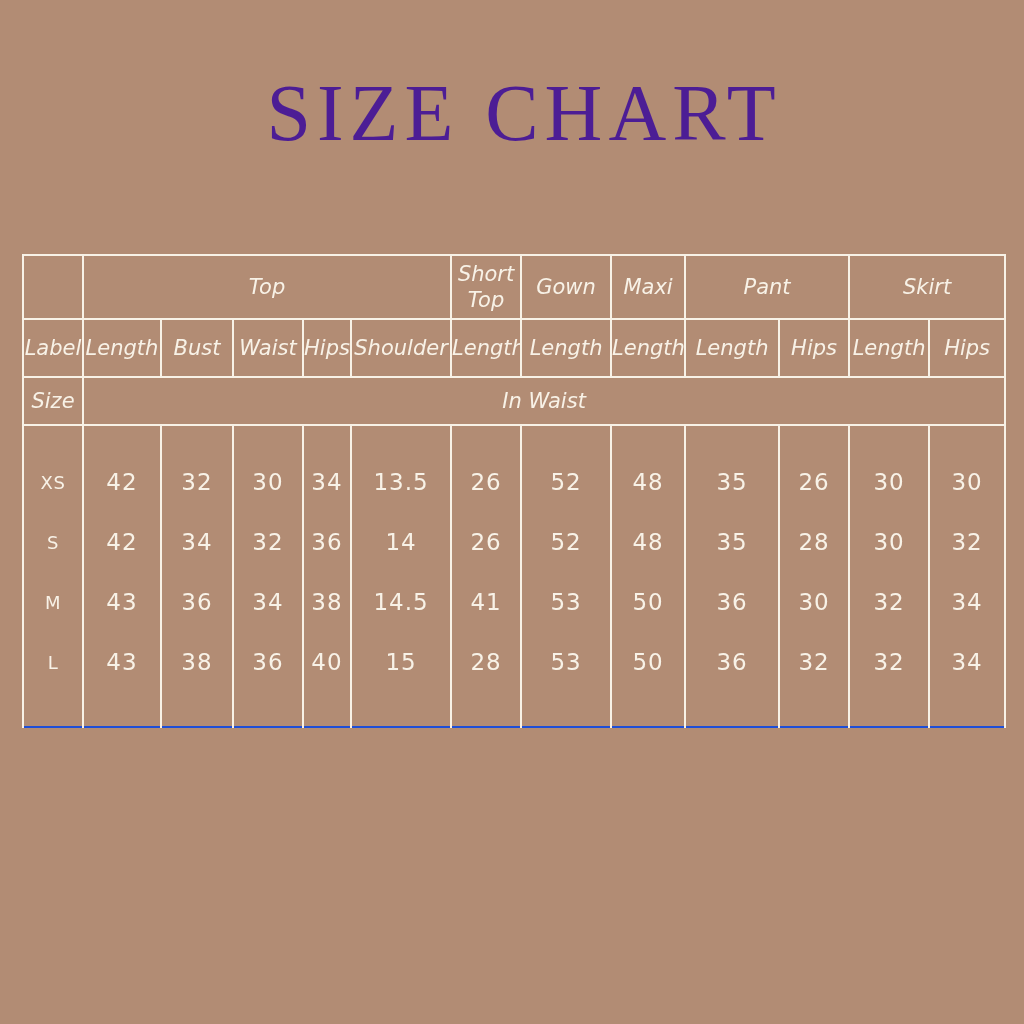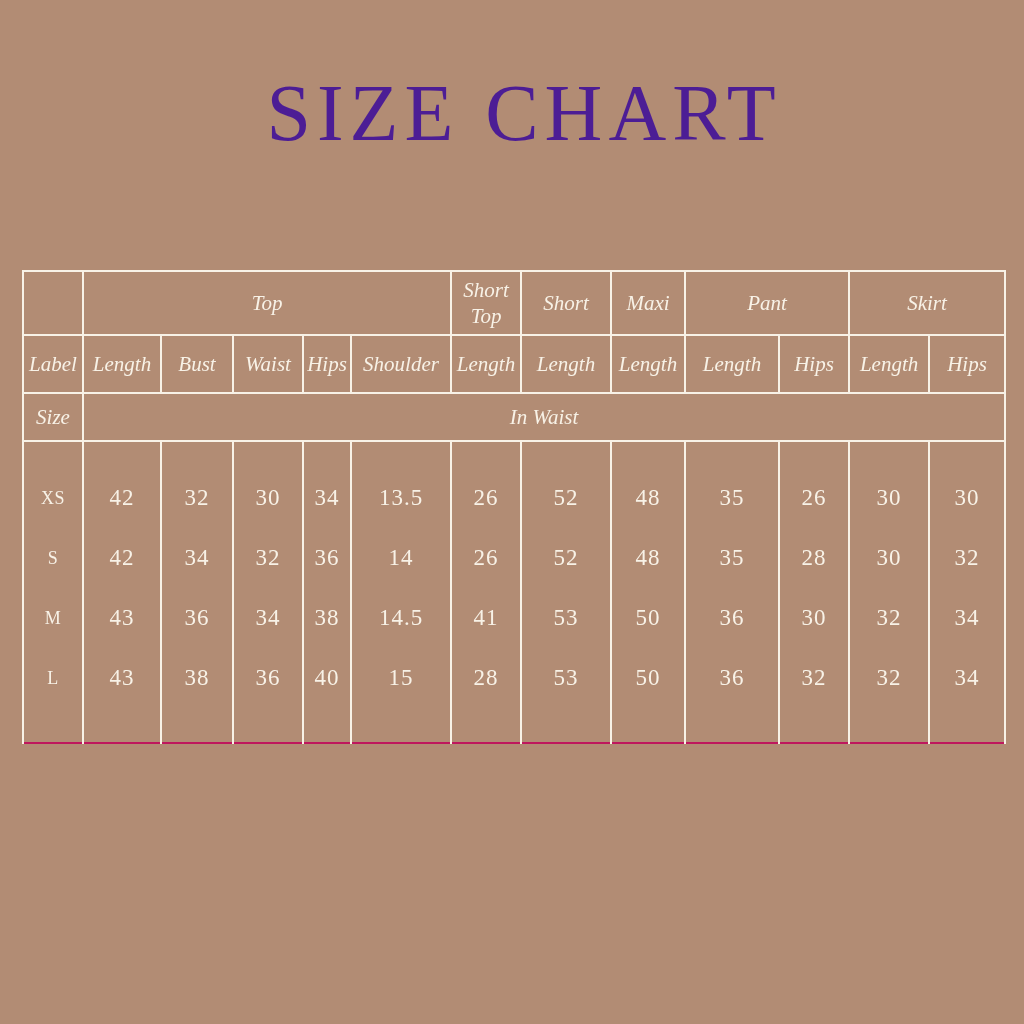--- a/index.html
+++ b/index.html
@@ -26,27 +26,26 @@
     font-weight: 400;
     letter-spacing: 6px;
     line-height: 82px;
     color: #4c1d95;
     white-space: nowrap;
     margin-left: 12px;
   }
   table.size-chart {
     position: absolute;
     left: 22px;
-    top: 270px;
+    top: 254px;
     width: 982px;
     border-collapse: collapse;
     table-layout: fixed;
     color: #f8f2e7;
-    border: 2px solid #be185d;
-    font-family: Liberation Serif, serif;
+    border: 2px solid #1d4ed8;
   }
   table.size-chart td {
     text-align: center;
     vertical-align: middle;
     padding: 0;
     overflow: hidden;
   }
   
   td.g, td.h, td.u {
     border: 2px solid #f8f2e7;
@@ -96,21 +95,21 @@
       <col style="width:70px">
       <col style="width:80px">
     <col style="width:76px">
   </colgroup>
 
   <tbody>
       <tr class="group-row">
     <td class="g"></td>
     <td class="g" colspan="5">Top</td>
     <td class="g">Short Top</td>
-    <td class="g">Short</td>
+    <td class="g">Gown</td>
     <td class="g">Maxi</td>
     <td class="g" colspan="2">Pant</td>
     <td class="g" colspan="2">Skirt</td>
   </tr>
 
   <tr class="head-row">
     <td class="h">Label</td>
     <td class="h">Length</td>
     <td class="h">Bust</td>
     <td class="h">Waist</td>

